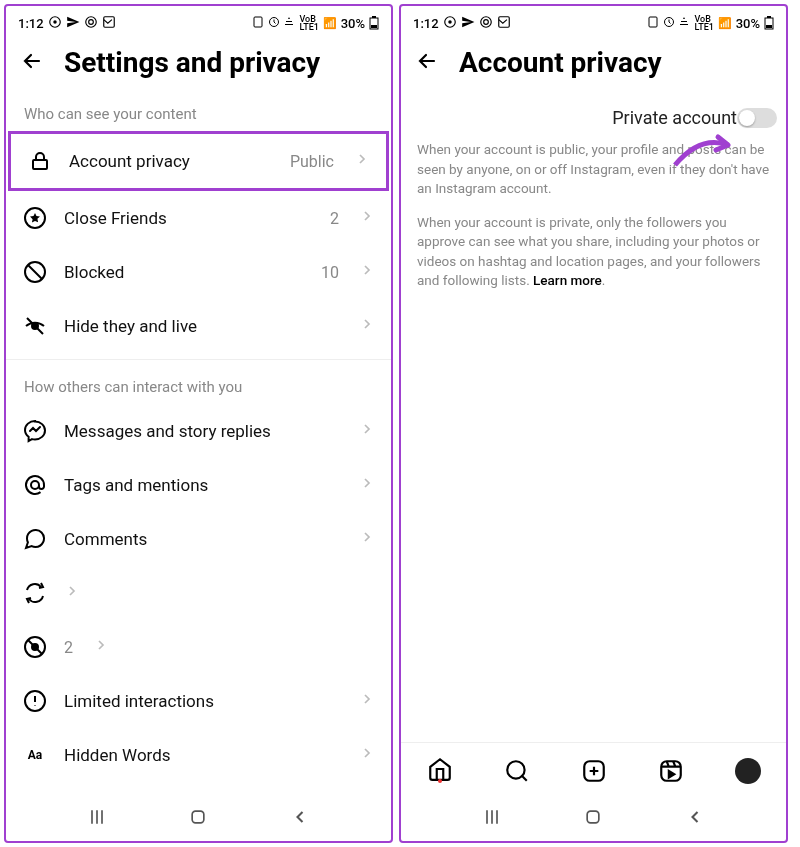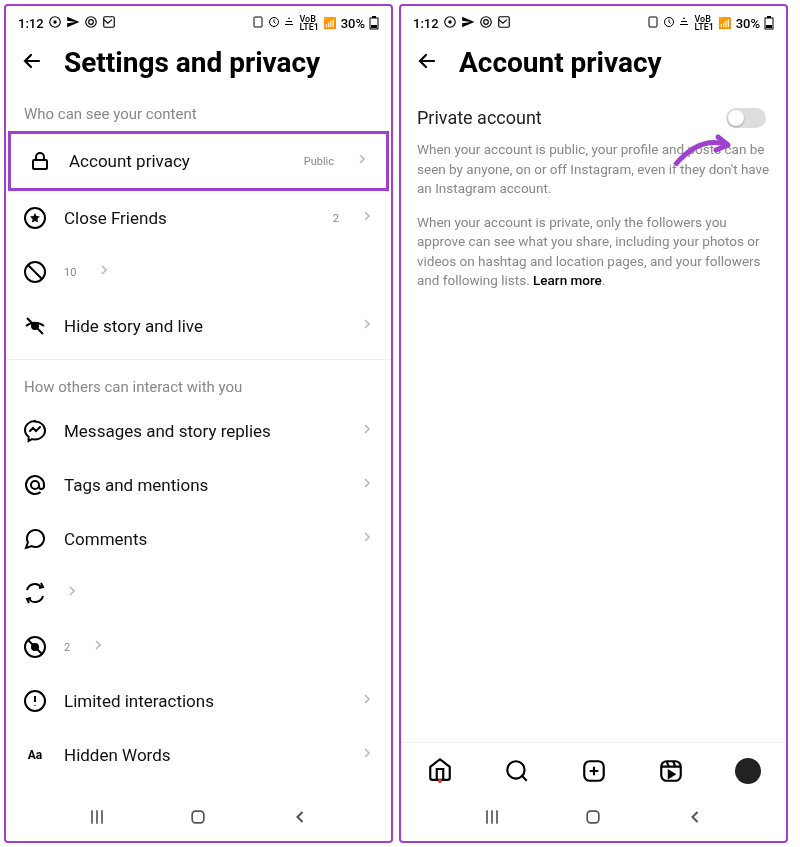--- a/index.html
+++ b/index.html
@@ -54,24 +54,24 @@
     padding: 14px 16px;
     gap: 16px;
     cursor: pointer;
   }
   .row.highlight {
     border: 3px solid #a040d0;
     margin: 0 2px;
   }
   .row .icon { width: 26px; height: 26px; display:flex; align-items:center; justify-content:center; flex-shrink:0; }
   .row .label { flex: 1; font-size: 17px; color: #111; }
-  .row .value { font-size: 11px; color: #888; margin-right: 4px; }
+  .row .value { font-size: 16px; color: #888; margin-right: 4px; }
   .row .chev { color: #bbb; }
   .content-area { flex: 1; overflow-y: auto; }
-  .privacy-block { padding: 14px 20px 8px 16px; display:flex; align-items:center; justify-content:space-between; }
+  .privacy-block { padding: 14px 9px 8px 16px; display:flex; align-items:center; justify-content:flex-end; }
   .privacy-block .plabel { font-size: 18px; color: #222; }
   .toggle {
     width: 40px; height: 20px; background:#ddd; border-radius: 20px; position:relative;
   }
   .toggle::after {
     content:""; position:absolute; left:2px; top:2px; width:16px; height:16px; background:#fff; border-radius:50%;
     box-shadow:0 1px 2px rgba(0,0,0,.3);
   }
   .arrow-annotation {
     position:absolute; right: 46px; top: 124px; width: 70px; height: 40px; pointer-events:none;
@@ -185,36 +185,37 @@
       </span>
     </div>
 
     <div class="row">
       <span class="icon">
         <svg width="24" height="24" viewBox="0 0 24 24" fill="none" stroke="#000" stroke-width="2">
             <circle cx="12" cy="12" r="10"></circle>
             <path d="M5 5l14 14"></path>
           </svg>
       </span>
+      <span class="label">Blocked</span>
       <span class="value">10</span>
       <span class="chev">
         <svg width="16" height="16" viewBox="0 0 24 24" fill="none" stroke="#bbb" stroke-width="2.5">
             <path d="M9 18l6-6-6-6"></path>
           </svg>
       </span>
     </div>
 
     <div class="row">
       <span class="icon">
         <svg width="24" height="24" viewBox="0 0 24 24" fill="none" stroke="#000" stroke-width="2">
             <path d="M3 12a14 14 0 0118 0M4 4l16 16"></path>
             <circle cx="12" cy="12" r="3" fill="#000"></circle>
           </svg>
       </span>
-      <span class="label">Hide story and live</span>
+      <span class="label">Hide they and live</span>
       <span class="chev">
         <svg width="16" height="16" viewBox="0 0 24 24" fill="none" stroke="#bbb" stroke-width="2.5">
             <path d="M9 18l6-6-6-6"></path>
           </svg>
       </span>
     </div>
 
     <div class="divider"></div>
     <div class="section-label">How others can interact with you</div>
 

